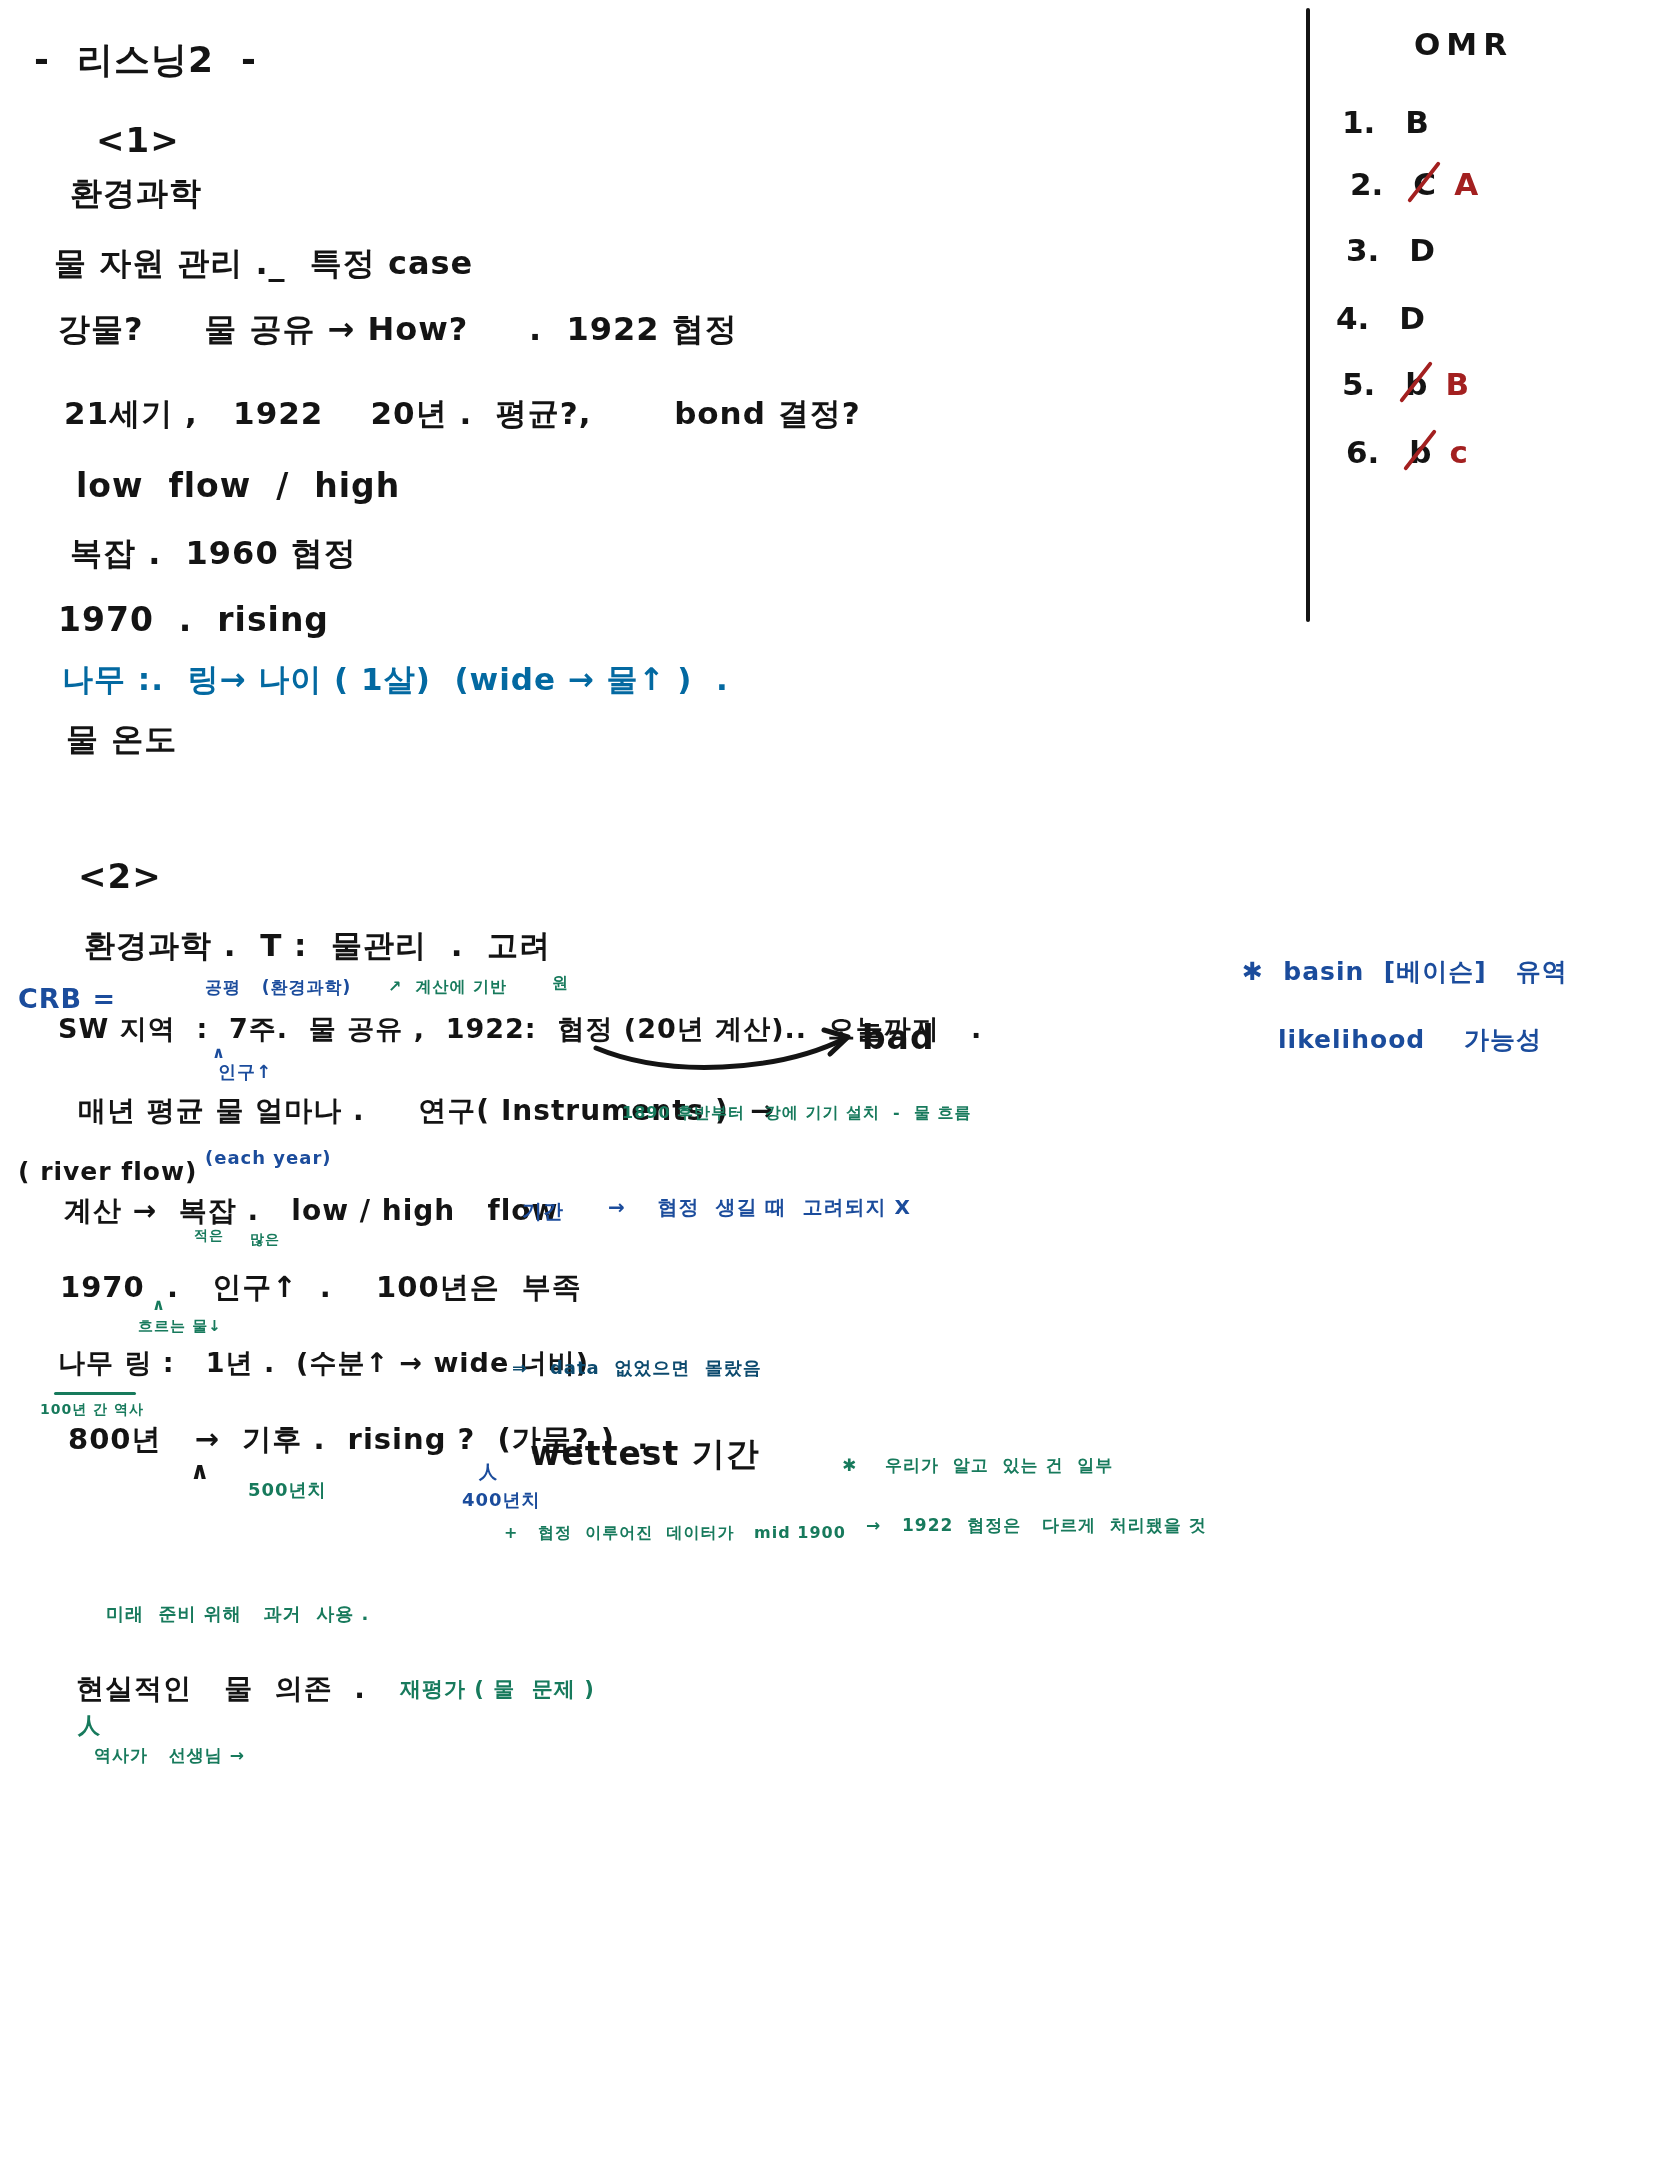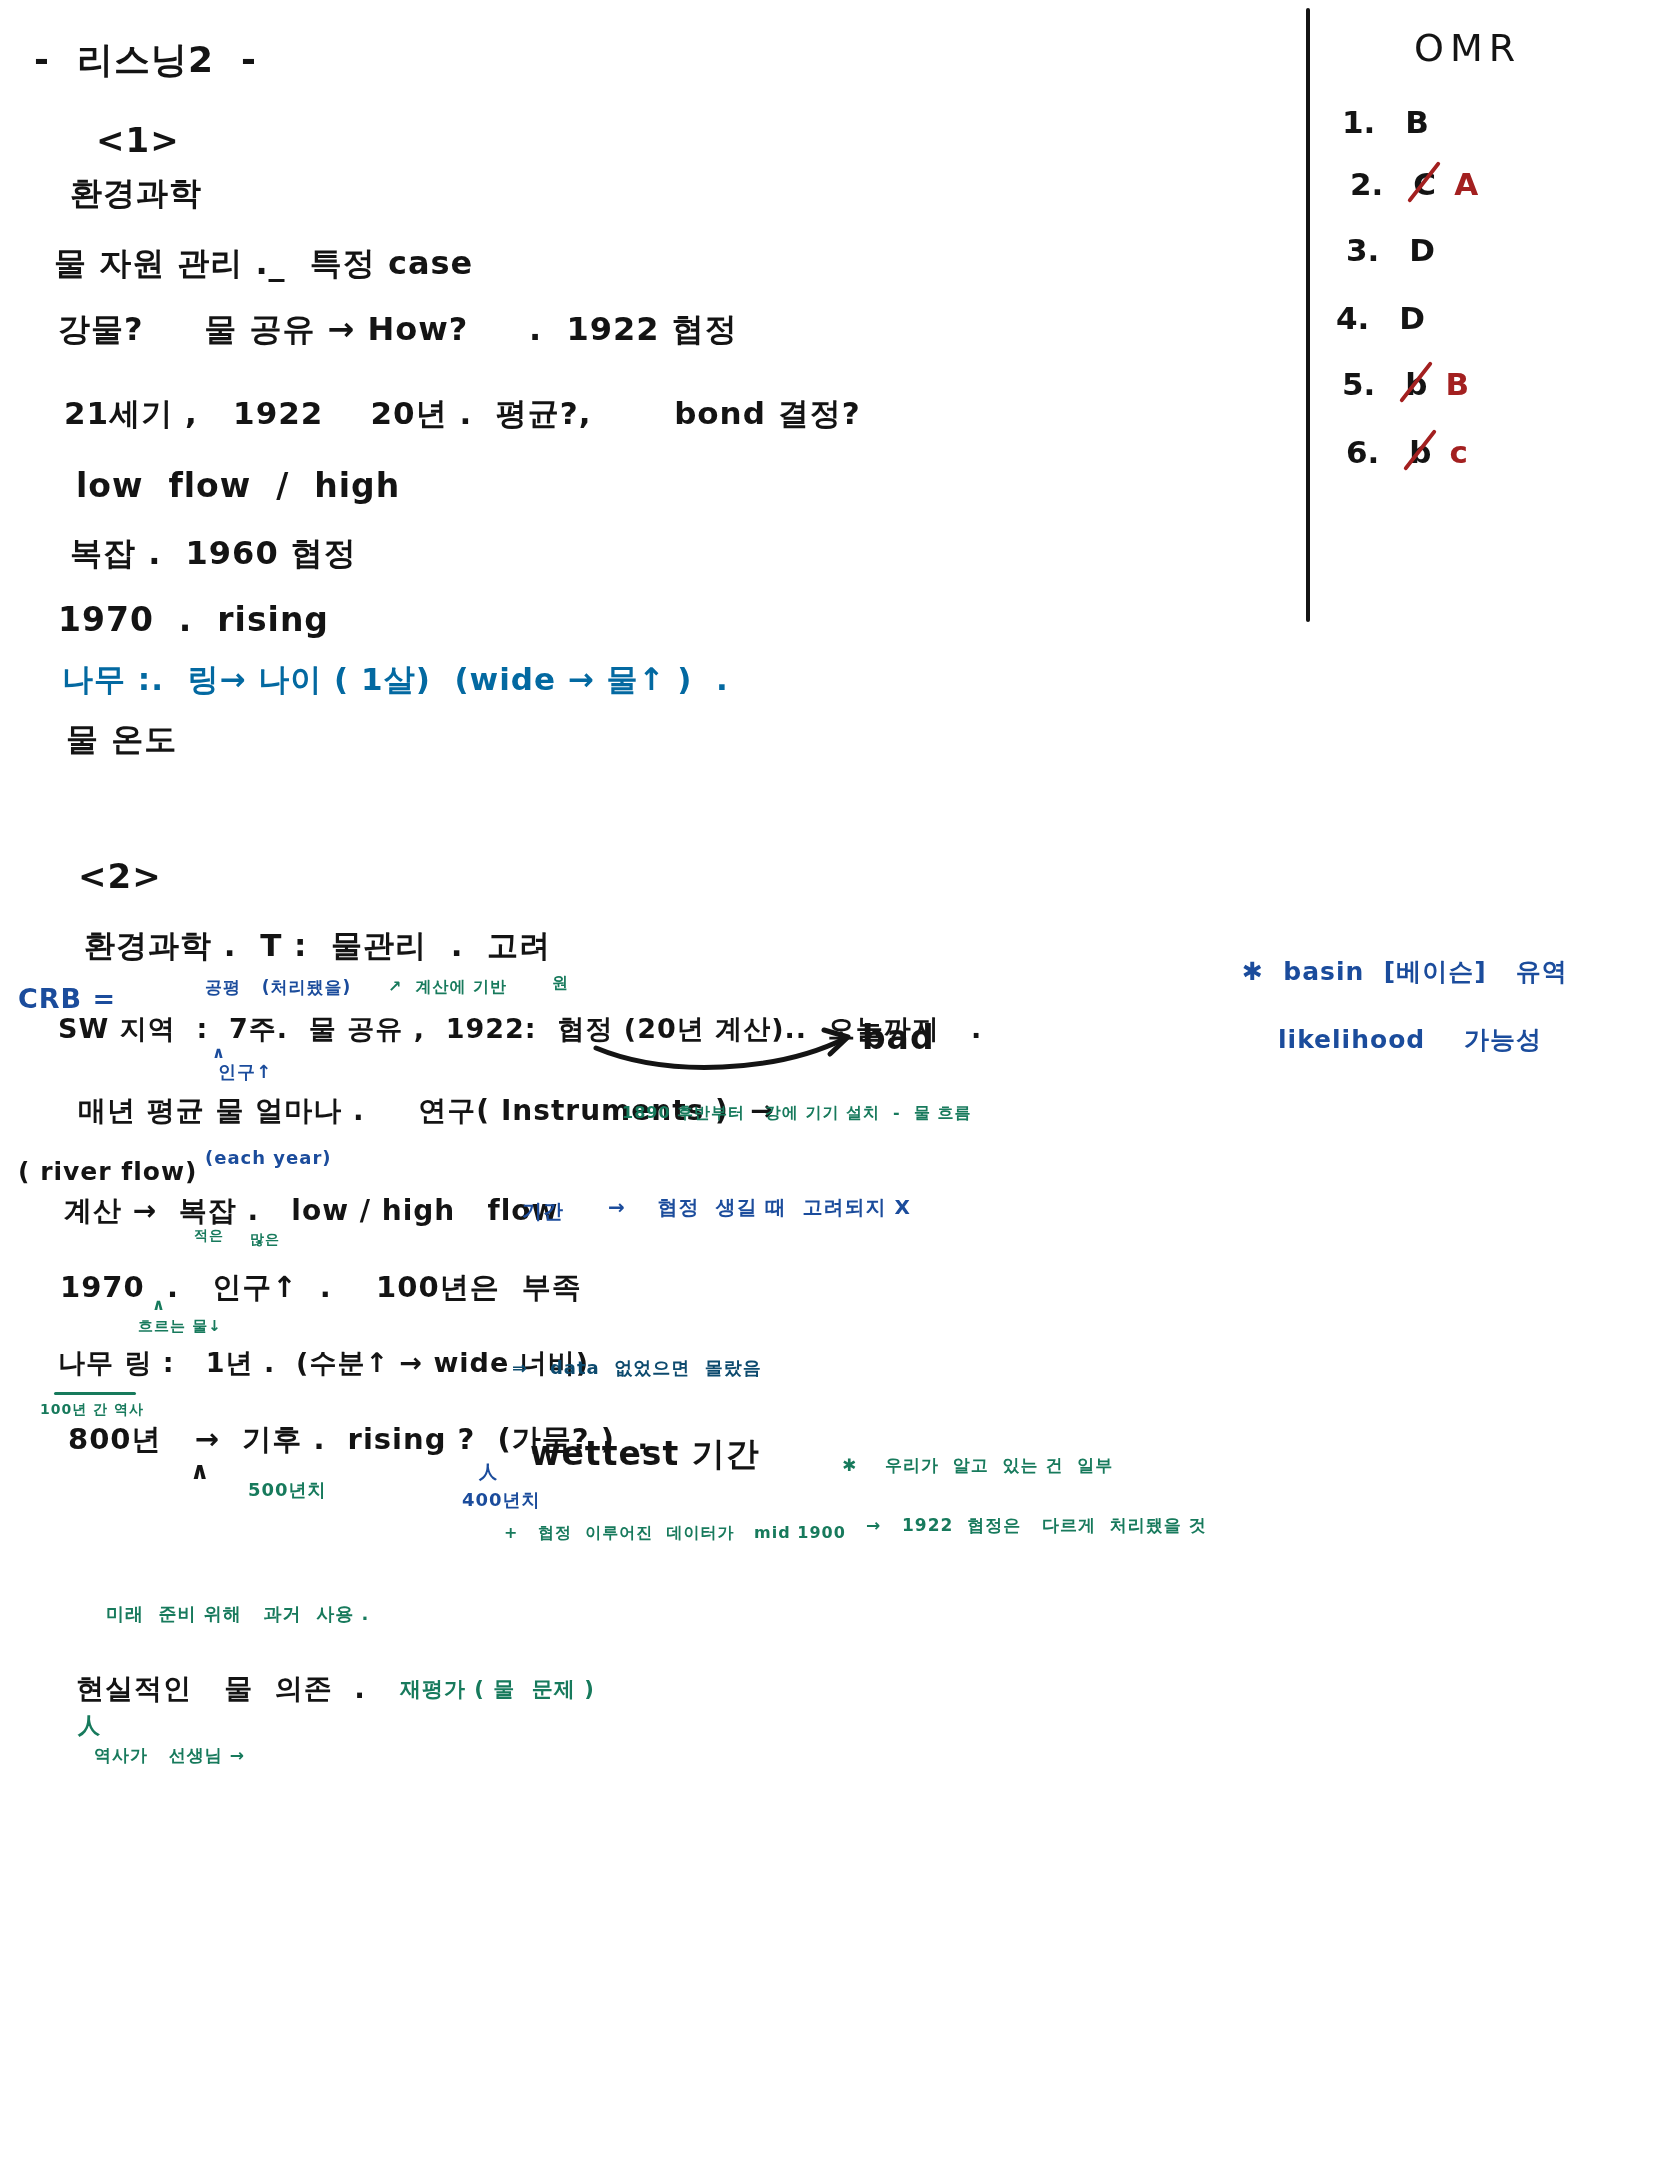--- a/index.html
+++ b/index.html
@@ -13,21 +13,21 @@
   .note{
     position:absolute;white-space:pre;font-weight:600;letter-spacing:1px;
     line-height:1.1;color:var(--black);
   }
   .rule{position:absolute;border-radius:2px;}
   .omr-divider{
     position:absolute;left:1306px;top:8px;width:4px;height:614px;
     background:var(--black);border-radius:2px;
   }
   .omr-title{
-    position:absolute;left:1414px;top:26px;font-size:38px;font-weight:400;
+    position:absolute;left:1414px;top:26px;font-size:31px;font-weight:700;
     letter-spacing:6px;color:var(--black);
   }
   .omr-row{position:absolute;font-size:31px;font-weight:600;color:var(--black);white-space:pre;}
   .omr-num{display:inline-block;margin-right:30px;}
   .omr-orig{position:relative;display:inline-block;margin-right:18px;}
   .omr-orig .slash{
     position:absolute;left:9px;top:-9px;width:4px;height:50px;
     background:var(--red);transform:rotate(38deg);border-radius:2px;display:block;
   }
   .omr-final.red{color:var(--red);}
@@ -62,21 +62,21 @@
       <div class="note" style="left: 58px; top: 312px; font-size: 32px; color: rgb(20, 20, 20);">강물?     물 공유 → How?     .  1922 협정</div>
       <div class="note" style="left: 64px; top: 396px; font-size: 31px; color: rgb(20, 20, 20);">21세기 ,   1922    20년 .  평균?,       bond 결정?</div>
       <div class="note" style="left: 76px; top: 468px; font-size: 33px; color: rgb(20, 20, 20);">low  flow  /  high</div>
       <div class="note" style="left: 70px; top: 536px; font-size: 32px; color: rgb(20, 20, 20);">복잡 .  1960 협정</div>
       <div class="note" style="left: 58px; top: 602px; font-size: 33px; color: rgb(20, 20, 20);">1970  .  rising</div>
       <div class="note" style="left: 62px; top: 662px; font-size: 31px; color: #0369a1;">나무 :.  링→ 나이 ( 1살)  (wide → 물↑ )  .</div>
       <div class="note" style="left: 66px; top: 722px; font-size: 32px; color: rgb(20, 20, 20);">물 온도</div>
       <div class="note" style="left: 78px; top: 858px; font-size: 34px; color: rgb(20, 20, 20);">&lt;2&gt;</div>
       <div class="note" style="left: 84px; top: 928px; font-size: 31px; color: rgb(20, 20, 20);">환경과학 .  T :  물관리  .  고려</div>
       <div class="note" style="left: 18px; top: 984px; font-size: 27px; color: rgb(27, 76, 156);">CRB =</div>
-      <div class="note" style="left: 205px; top: 978px; font-size: 17px; color: rgb(27, 76, 156);">공평   (처리됐을)</div>
+      <div class="note" style="left: 205px; top: 978px; font-size: 17px; color: rgb(27, 76, 156);">공평   (환경과학)</div>
       <div class="note" style="left: 388px; top: 978px; font-size: 16px; color: rgb(23, 122, 92);">↗  계산에 기반</div>
       <div class="note" style="left: 552px; top: 974px; font-size: 16px; color: rgb(23, 122, 92);">원</div>
       <div class="note" style="left: 58px; top: 1014px; font-size: 27px; color: rgb(20, 20, 20);">SW 지역  :  7주.  물 공유 ,  1922:  협정 (20년 계산)..  오늘까지   .</div>
       <div class="note" style="left: 862px; top: 1020px; font-size: 33px; color: rgb(20, 20, 20);">bad</div>
       <div class="note" style="left: 212px; top: 1044px; font-size: 16px; color: rgb(27, 76, 156);">∧</div>
       <div class="note" style="left: 218px; top: 1062px; font-size: 18px; color: rgb(27, 76, 156);">인구↑</div>
       <div class="note" style="left: 78px; top: 1096px; font-size: 28px; color: rgb(20, 20, 20);">매년 평균 물 얼마나 .     연구( Instruments )  →</div>
       <div class="note" style="left: 622px; top: 1104px; font-size: 16px; color: rgb(23, 122, 92);">1890 후반부터   강에 기기 설치  -  물 흐름</div>
       <div class="note" style="left: 205px; top: 1148px; font-size: 18px; color: rgb(27, 76, 156);">(each year)</div>
       <div class="note" style="left: 18px; top: 1158px; font-size: 25px; color: rgb(20, 20, 20);">( river flow)</div>

